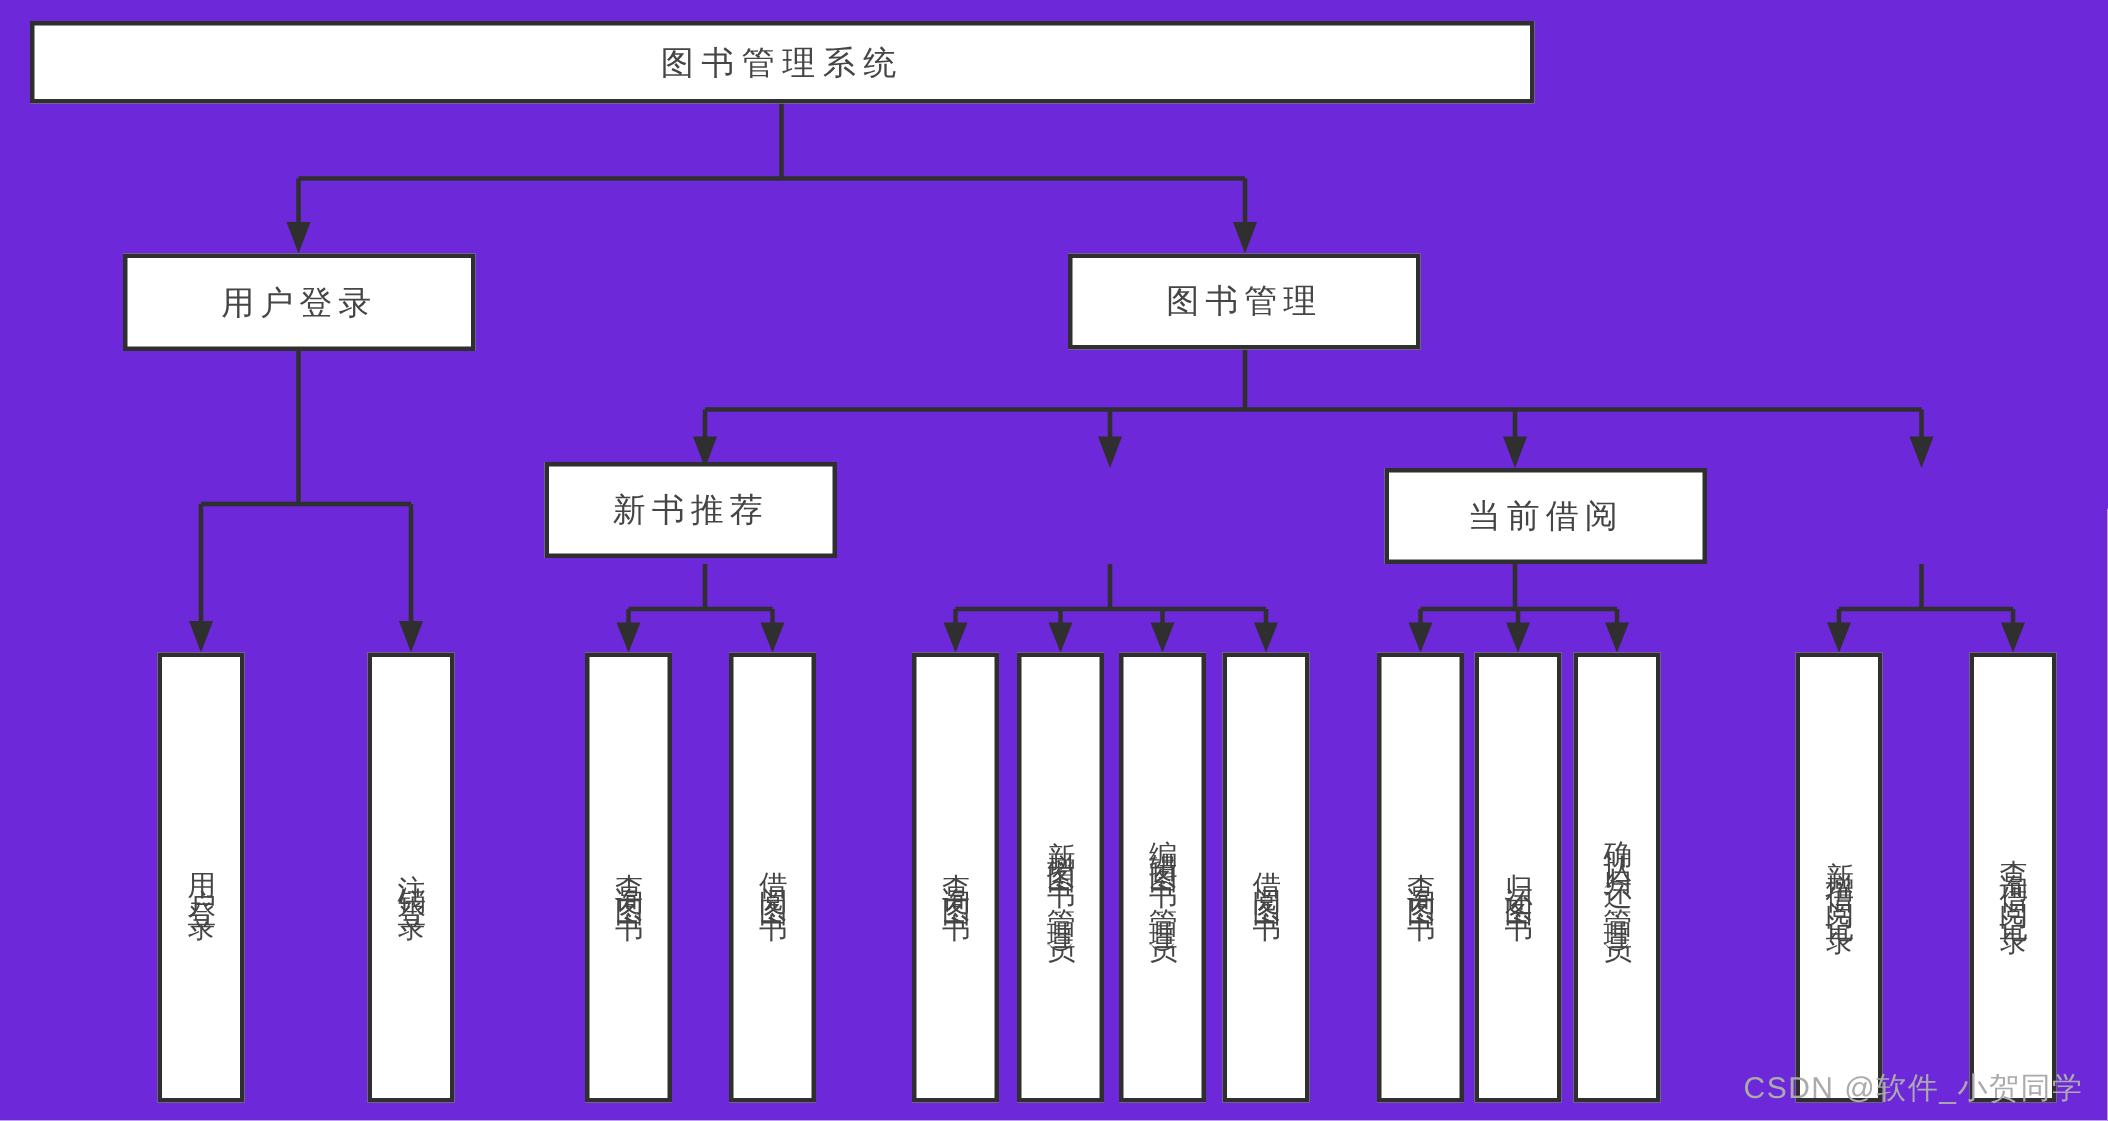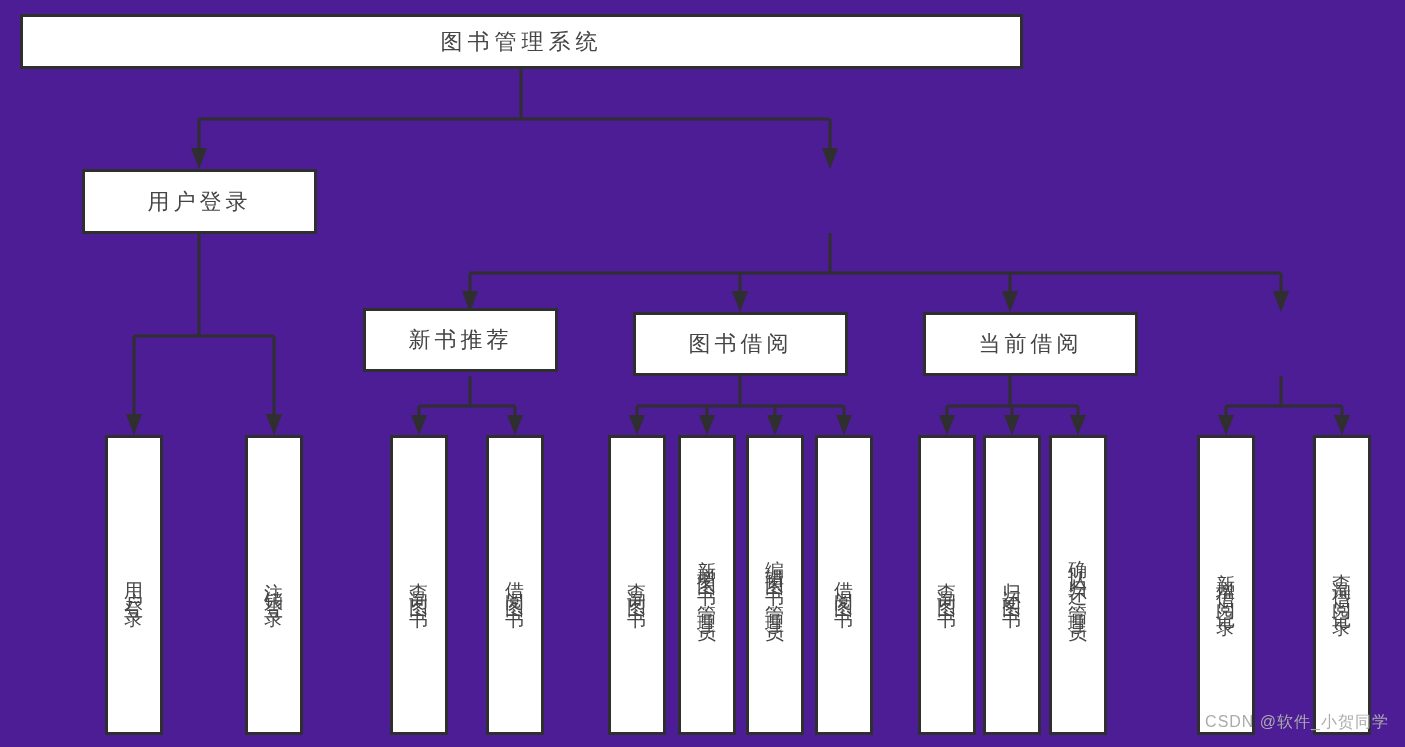--- a/index.html
+++ b/index.html
@@ -1,19 +1,19 @@
 <!DOCTYPE html>
 <html><head>
 <meta charset="utf-8">
 <style>
   html,body { margin:0; padding:0; background:#ffffff; }
   #canvas {
     position:relative;
     width:1405px; height:747px;
-    background:#4c1d95;
+    background:#6d28d9;
     overflow:hidden;
     font-family:"Liberation Sans","DejaVu Sans",sans-serif;
     color:#454545;
   }
   #connectors {
     position:absolute; left:0; top:0; width:1405px; height:747px;
     z-index:1;
   }
   .node {
     position:absolute;
@@ -30,21 +30,21 @@
     writing-mode:vertical-rl;
     text-orientation:mixed;
     font-size:19px;
     letter-spacing:9px;
     line-height:1;
     white-space:nowrap;
   }
   #watermark {
     position:absolute;
     top:712px; right:16px;
-    font-size:16px;
+    font-size:20px;
     color:#ababab;
     letter-spacing:1px;
     z-index:5;
     white-space:nowrap;
   }
 </style>
 </head>
 <body>
 
 <div id="canvas">
@@ -89,26 +89,26 @@
     </g>
   </svg>
 
   <div class="node" style="left:20px; top:14px; width:1003px; height:55px;">
     <span class="root-label">图书管理系统</span>
   </div>
 
   <div class="node" style="left:82px; top:169px; width:235px; height:65px;">
     <span class="h-label">用户登录</span>
   </div>
+  <div class="node" style="left:712px; top:169px; width:235px; height:64px;">
+    <span class="h-label">图书管理</span>
+  </div>
 
   <div class="node" style="left:363px; top:308px; width:195px; height:64px;">
     <span class="h-label">新书推荐</span>
-  </div>
-  <div class="node" style="left:633px; top:312px; width:215px; height:64px;">
-    <span class="h-label">图书借阅</span>
   </div>
   <div class="node" style="left:903px; top:312px; width:215px; height:64px;margin-left:20px;">
     <span class="h-label">当前借阅</span>
   </div>
 
   <div class="node leaf" style="left:105px;">
     <span class="v-label">用户登录</span>
   </div>
   <div class="node leaf" style="left:245px;">
     <span class="v-label">注销登录</span>

